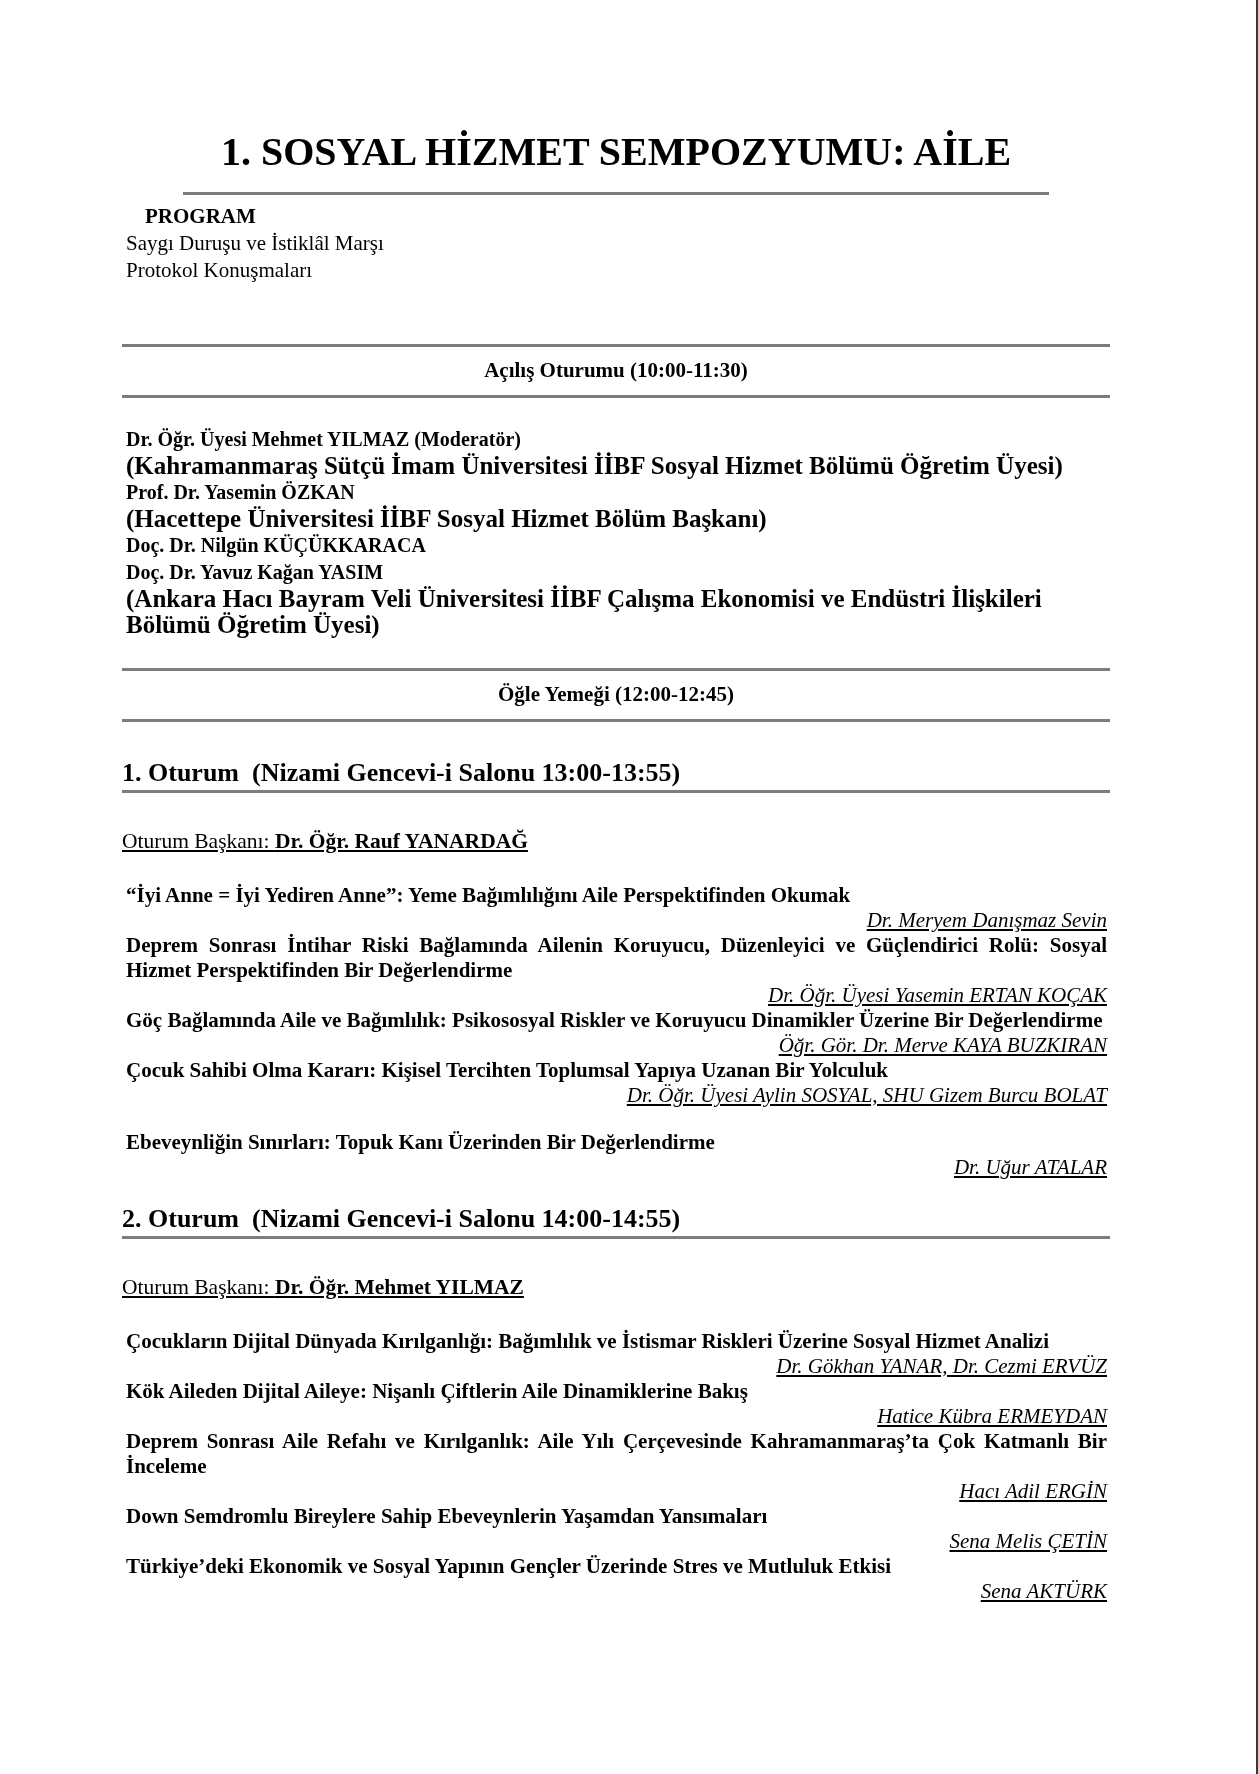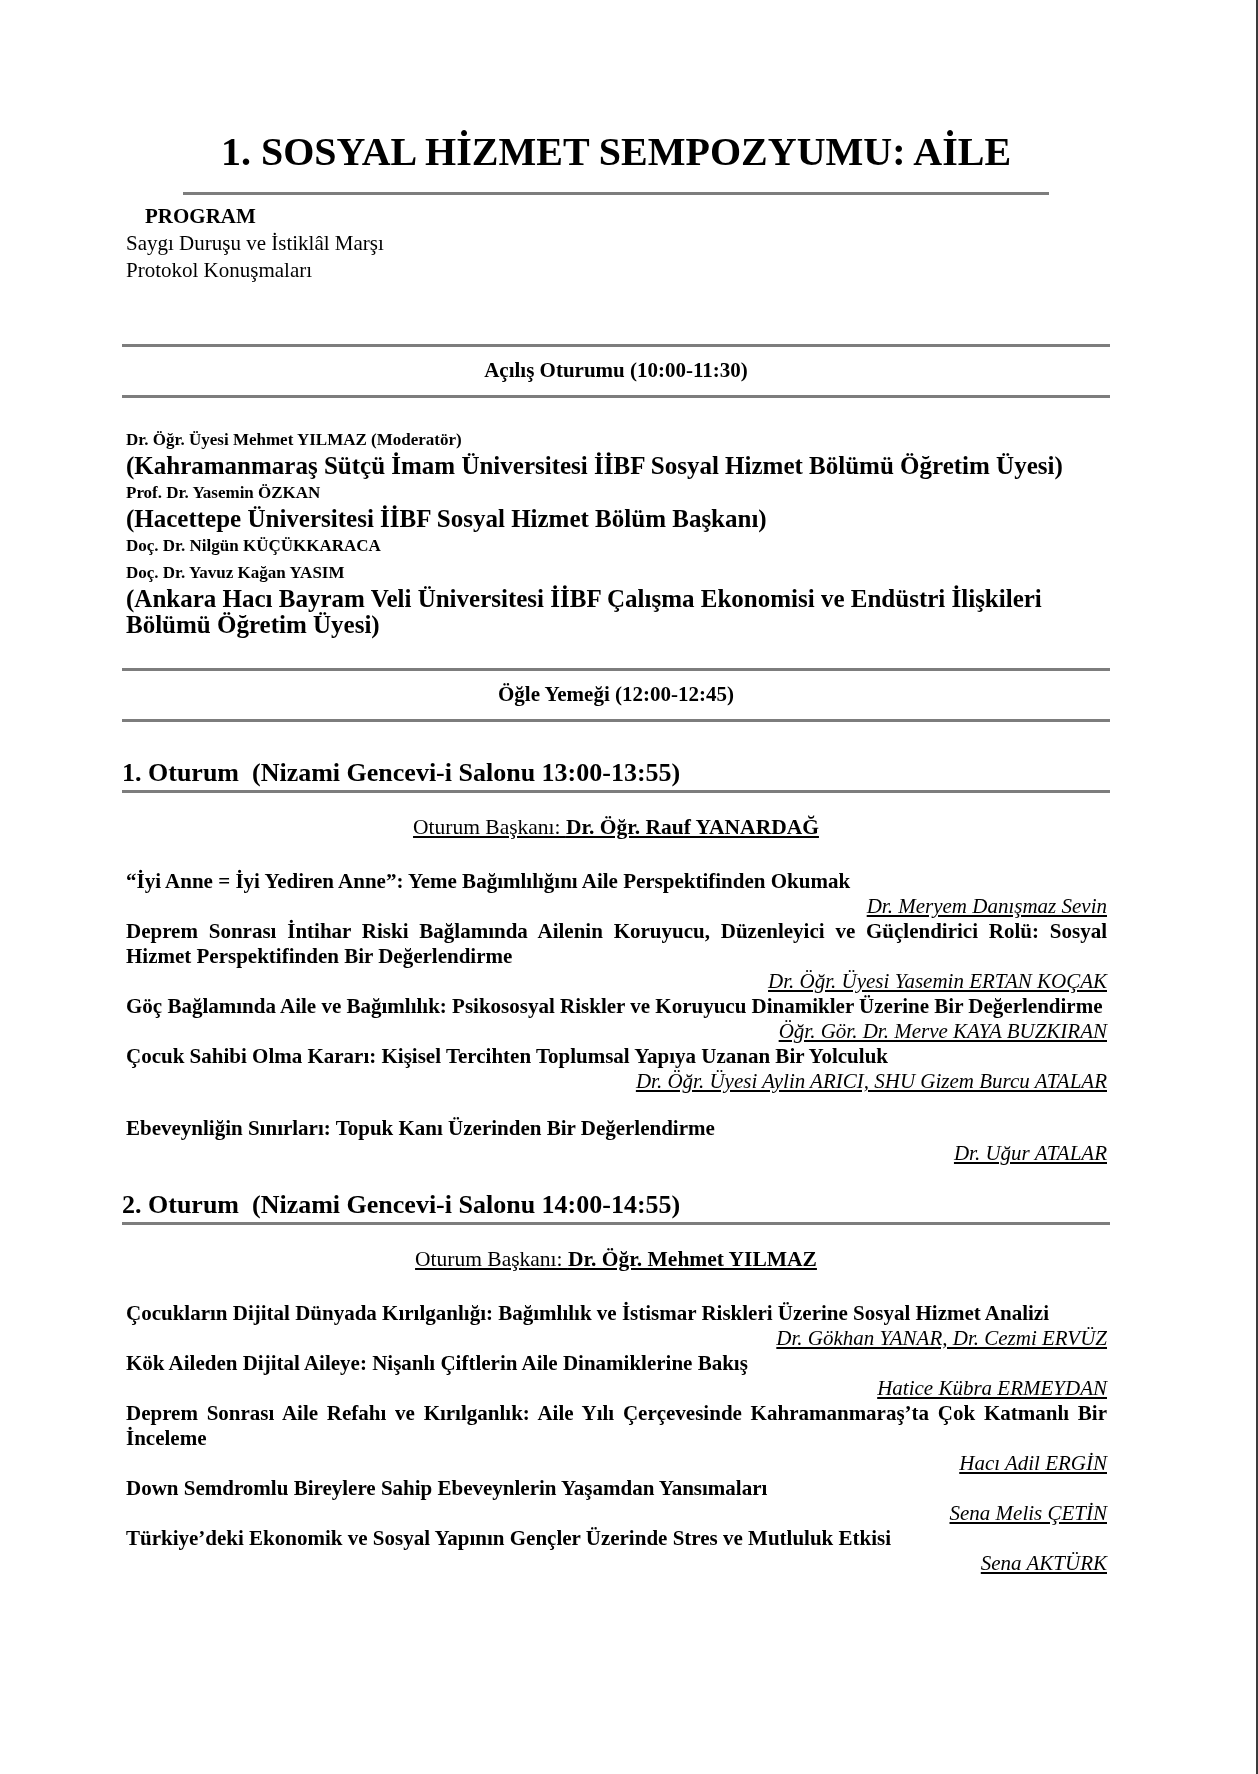--- a/index.html
+++ b/index.html
@@ -50,44 +50,44 @@
     font-weight: bold;
     text-align: center;
     padding: 4px 0 6px 0;
     font-family: Liberation Serif, serif;
   }
   .speakers {
     margin-top: 28px;
     padding-left: 4px;
   }
   .speaker-name {
-    font-size: 17px;
+    font-size: 20px;
     line-height: 27px;
     font-weight: bold;
   }
   .speaker-affiliation {
     font-size: 25px;
     line-height: 26px;
     font-weight: bold;
   }
   .rule-3 { margin-top: 30px; }
   .session-header {
     margin-top: 36px;
     font-size: 26px;
     line-height: 30px;
     font-weight: bold;
     white-space: pre-wrap;
   }
   .session-header-2 { margin-top: 24px; }
   .session-rule { margin-top: 2px; }
   .chair-line {
-    margin-top: 22px;
+    margin-top: 36px;
     font-size: 21.5px;
     line-height: 24px;
-    text-align: center;
+    text-align: left;
   }
   .chair-line .underlined { text-decoration: underline; }
   .chair-name { font-weight: bold; }
   .talks {
     margin-top: 30px;
     padding: 0 3px 0 4px;
   }
   .talk-title {
     font-size: 21px;
     line-height: 25px;
@@ -165,21 +165,21 @@
         <div class="talk-authors"><span>Dr. Öğr. Üyesi Yasemin ERTAN KOÇAK</span></div>
       </div>
 
       <div>
         <div class="talk-title">Göç Bağlamında Aile ve Bağımlılık: Psikososyal Riskler ve Koruyucu Dinamikler Üzerine Bir Değerlendirme</div>
         <div class="talk-authors"><span>Öğr. Gör. Dr. Merve KAYA BUZKIRAN</span></div>
       </div>
 
       <div>
         <div class="talk-title">Çocuk Sahibi Olma Kararı: Kişisel Tercihten Toplumsal Yapıya Uzanan Bir Yolculuk</div>
-        <div class="talk-authors"><span>Dr. Öğr. Üyesi Aylin ARICI, SHU Gizem Burcu ATALAR</span></div>
+        <div class="talk-authors"><span>Dr. Öğr. Üyesi Aylin SOSYAL, SHU Gizem Burcu BOLAT</span></div>
       </div>
 
       <div class="gap-before">
         <div class="talk-title">Ebeveynliğin Sınırları: Topuk Kanı Üzerinden Bir Değerlendirme</div>
         <div class="talk-authors"><span>Dr. Uğur ATALAR</span></div>
       </div>
     </div>
 
   <div class="session-header session-header-2">2. Oturum  (Nizami Gencevi-i Salonu 14:00-14:55)</div>
   <div class="rule session-rule"></div>

